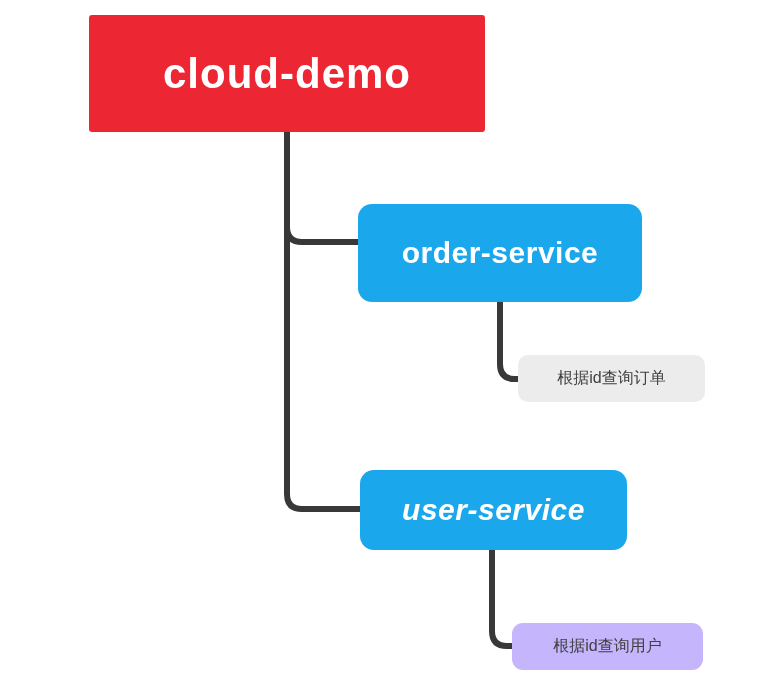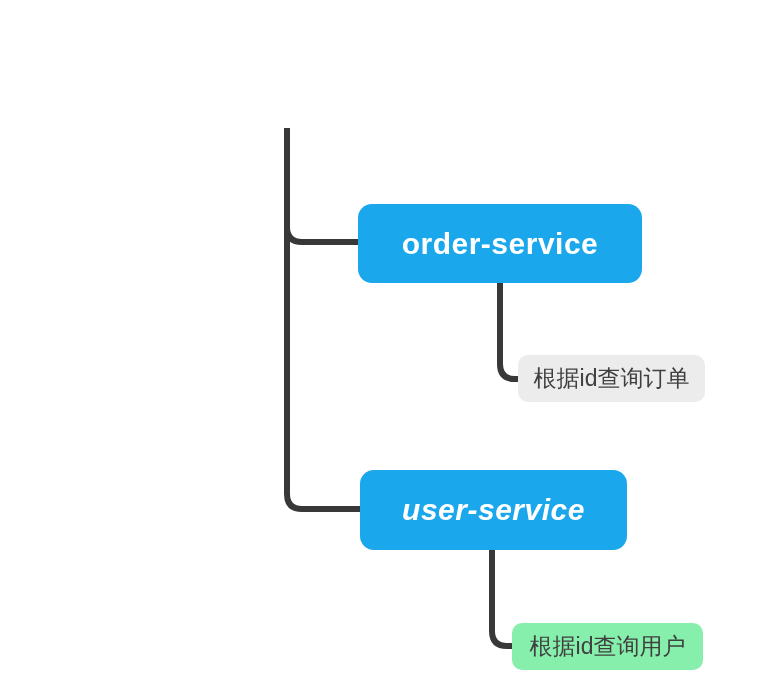--- a/index.html
+++ b/index.html
@@ -49,31 +49,31 @@
   .node-service {
     border-radius: 14px;
     font-size: 30px;
     font-weight: bold;
     letter-spacing: 0.5px;
   }
   .node-order {
     left: 358px;
     top: 204px;
     width: 284px;
-    height: 79px;
+    height: 98px;
   }
   .node-user {
     left: 360px;
     top: 470px;
     width: 267px;
     height: 80px;
   }
   .node-leaf {
     border-radius: 10px;
-    font-size: 23px;
+    font-size: 16px;
     font-weight: normal;
   }
   .node-leaf-order {
     left: 518px;
     top: 355px;
     width: 187px;
     height: 47px;
   }
   .node-leaf-user {
     left: 512px;
@@ -87,30 +87,33 @@
 
 <div class="canvas">
 
   <svg class="connectors" width="765" height="698" viewBox="0 0 765 698" aria-hidden="true">
     <path d="M 287 128 V 227 Q 287 242 302 242 H 358" stroke="#383838"></path>
     <path d="M 287 128 V 494 Q 287 509 302 509 H 360" stroke="#383838"></path>
     <path d="M 500 280 V 364 Q 500 379 515 379 H 518" stroke="#383838"></path>
     <path d="M 492 547 V 631 Q 492 646 507 646 H 512" stroke="#383838"></path>
   </svg>
 
+  <div class="node node-root" style="background-color: rgb(237, 38, 51); color: rgb(255, 255, 255);">
+    <span>cloud-demo</span>
+  </div>
 
   <div class="node node-service node-order" style="background-color: rgb(26, 167, 236); color: rgb(255, 255, 255);">
     <span>order-service</span>
   </div>
 
   <div class="node node-leaf node-leaf-order" style="background-color: rgb(236, 236, 236); color: rgb(64, 64, 64);">
     <span>根据id查询订单</span>
   </div>
 
   <div class="node node-service node-user" style="background-color: rgb(26, 167, 236); color: rgb(255, 255, 255); font-style: italic;">
     <span>user-service</span>
   </div>
 
-  <div class="node node-leaf node-leaf-user" style="background-color: #86efac; color: rgb(64, 64, 64);">
+  <div class="node node-leaf node-leaf-user" style="background-color: #c4b5fd; color: rgb(64, 64, 64); border-radius: 11px;">
     <span>根据id查询用户</span>
   </div>
 
 </div>
 
 </body></html>

